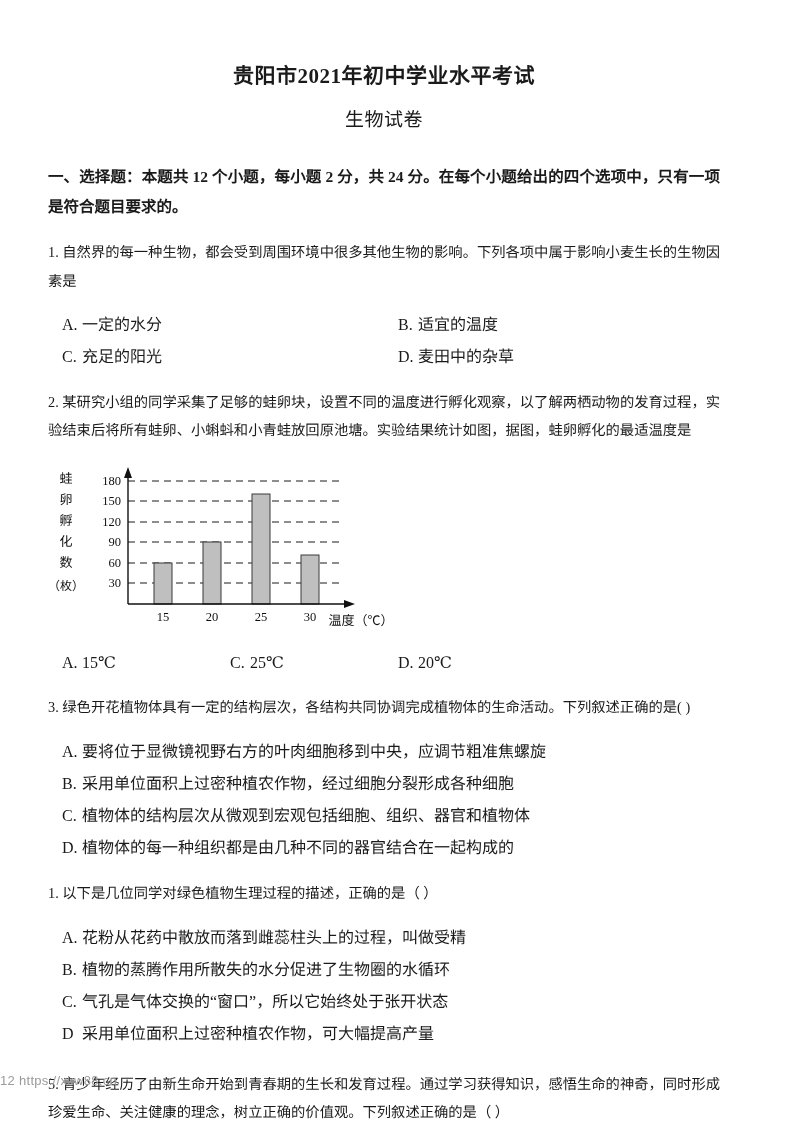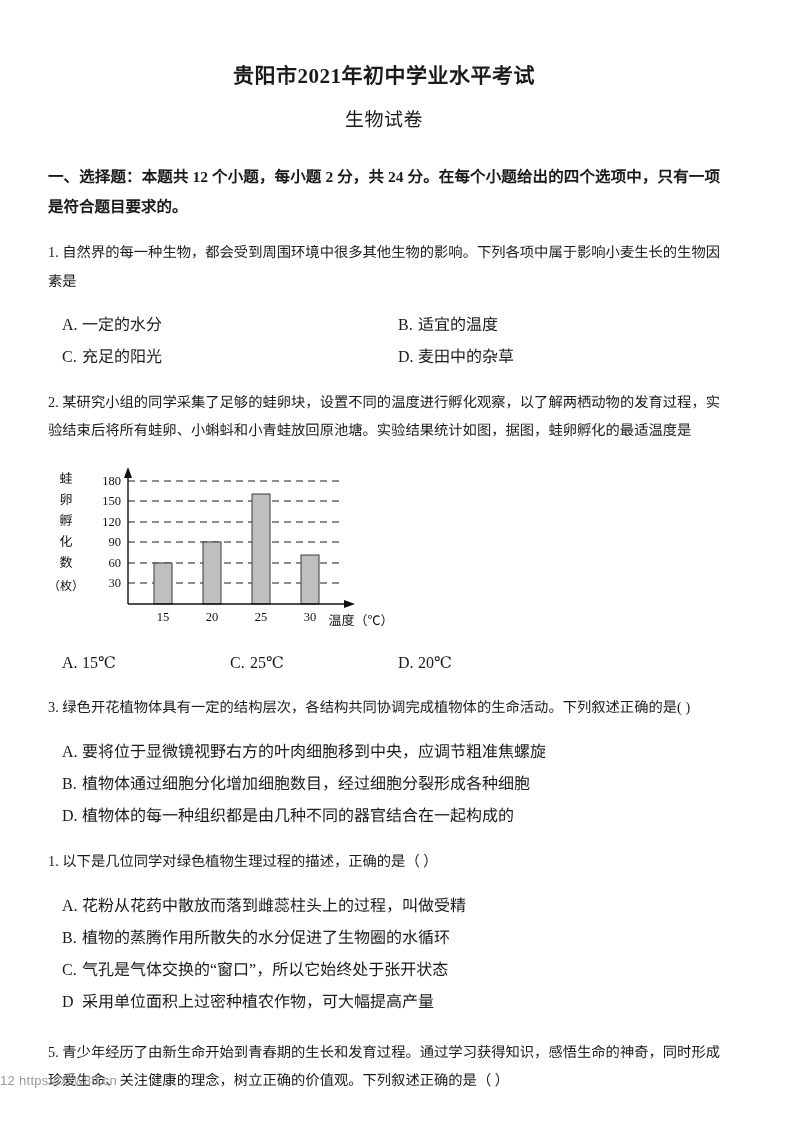--- a/index.html
+++ b/index.html
@@ -228,21 +228,24 @@
     </div>
 
     <div class="question">
       <p class="q-stem">3. 绿色开花植物体具有一定的结构层次，各结构共同协调完成植物体的生命活动。下列叙述正确的是(      )</p>
 
       <div class="opt-list">
         <div class="opt">
           <span class="opt-label">A.</span><span>要将位于显微镜视野右方的叶肉细胞移到中央，应调节粗准焦螺旋</span>
         </div>
         <div class="opt">
-          <span class="opt-label">B.</span><span>植物体通过细胞分化增加细胞数目，经过细胞分裂形成各种细胞</span>
+          <span class="opt-label">B.</span><span>采用单位面积上过密种植农作物，经过细胞分裂形成各种细胞</span>
+        </div>
+        <div class="opt">
+          <span class="opt-label">C.</span><span>植物体的结构层次从微观到宏观包括细胞、组织、器官和植物体</span>
         </div>
         <div class="opt">
           <span class="opt-label">D.</span><span>植物体的每一种组织都是由几种不同的器官结合在一起构成的</span>
         </div>
       </div>
     </div>
 
     <div class="question">
       <p class="q-stem">1. 以下是几位同学对绿色植物生理过程的描述，正确的是（      ）</p>
 

